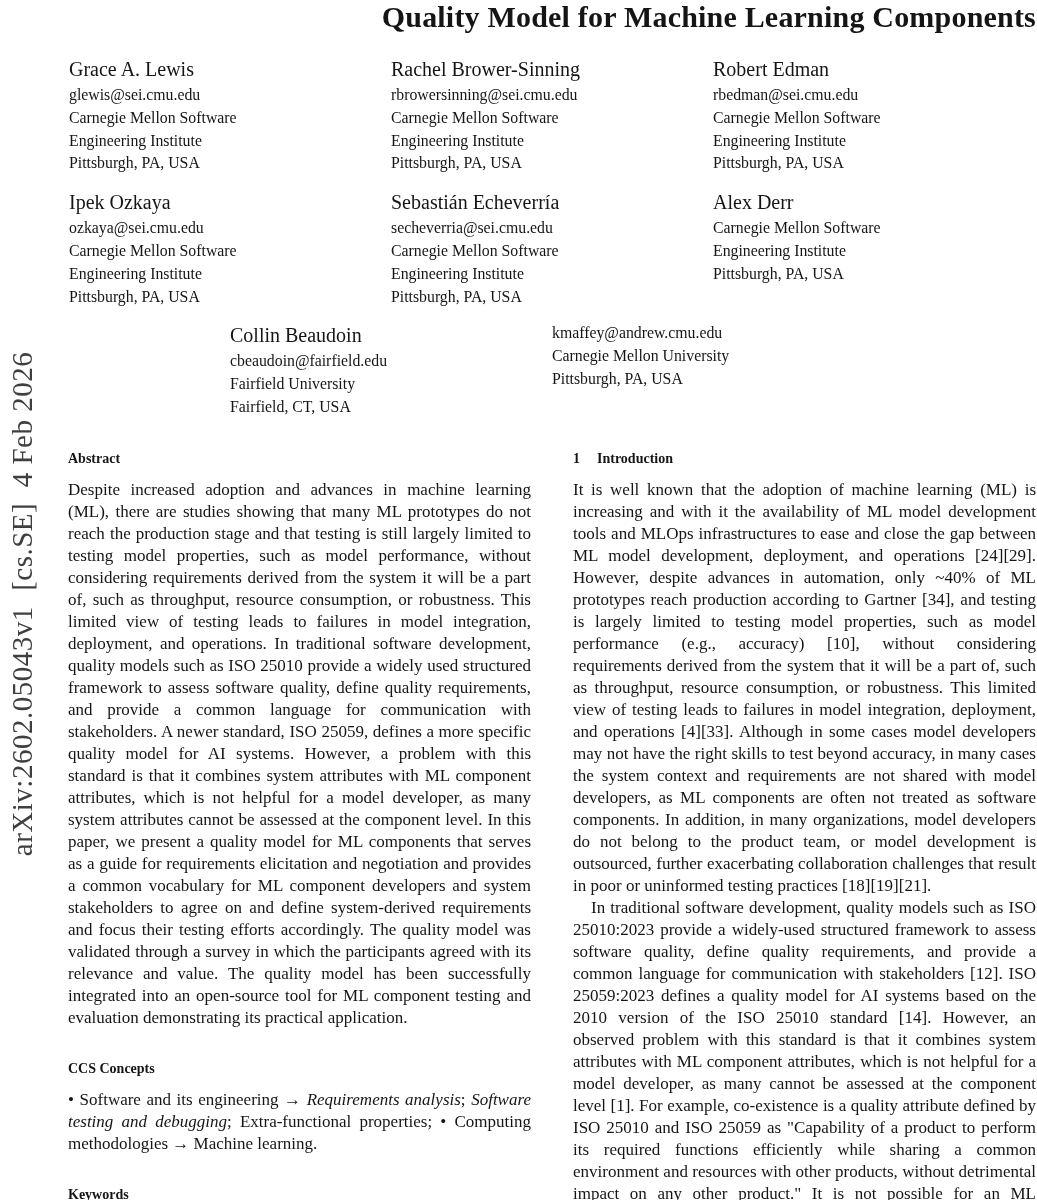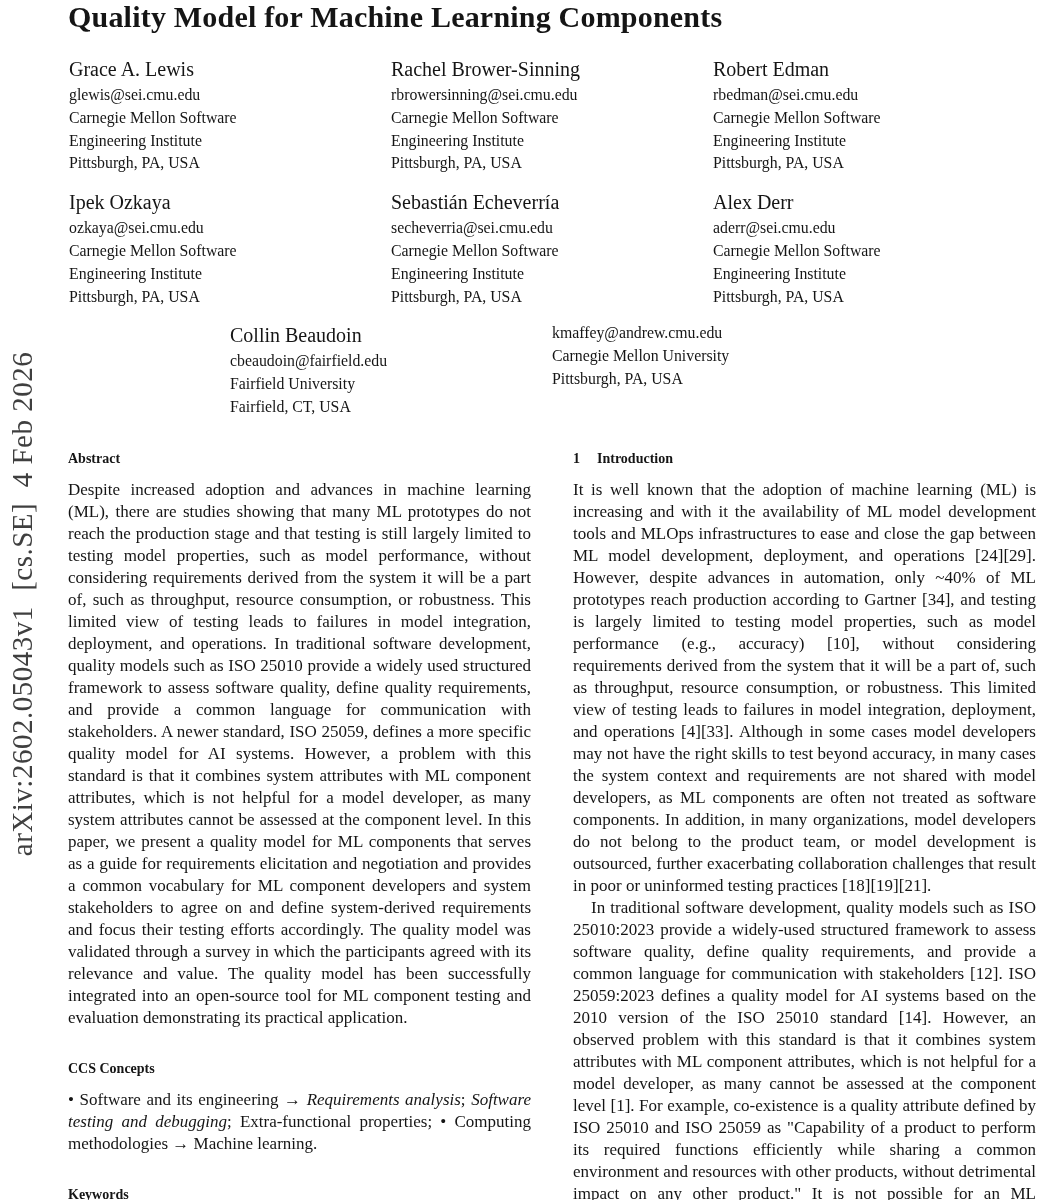--- a/index.html
+++ b/index.html
@@ -23,21 +23,21 @@
     position: absolute;
     left: 22px;
     top: 604px;
     transform: translate(-50%, -50%) rotate(-90deg);
     white-space: pre;
     font-size: 29px;
     color: #3f3f3f;
     letter-spacing: 0.5px;
   }
   .paper-title {
-    text-align: left;
+    text-align: right;
     font-size: 30px;
     font-weight: bold;
     line-height: 34px;
     letter-spacing: 0.2px;
     margin-bottom: 22px;
   }
   .author-row {
     display: flex;
     justify-content: center;
   }
@@ -127,21 +127,20 @@
         </div>
         <div class="author">
           <div class="author-name">Sebastián Echeverría</div>
           <div class="author-line">secheverria@sei.cmu.edu</div>
           <div class="author-line">Carnegie Mellon Software</div>
           <div class="author-line">Engineering Institute</div>
           <div class="author-line">Pittsburgh, PA, USA</div>
         </div>
         <div class="author">
           <div class="author-name">Alex Derr</div>
-          <div class="author-line">aderr@sei.cmu.edu</div>
           <div class="author-line">Carnegie Mellon Software</div>
           <div class="author-line">Engineering Institute</div>
           <div class="author-line">Pittsburgh, PA, USA</div>
         </div>
       </div>
 
       <div class="author-row">
         <div class="author">
           <div class="author-name">Collin Beaudoin</div>
           <div class="author-line">cbeaudoin@fairfield.edu</div>

